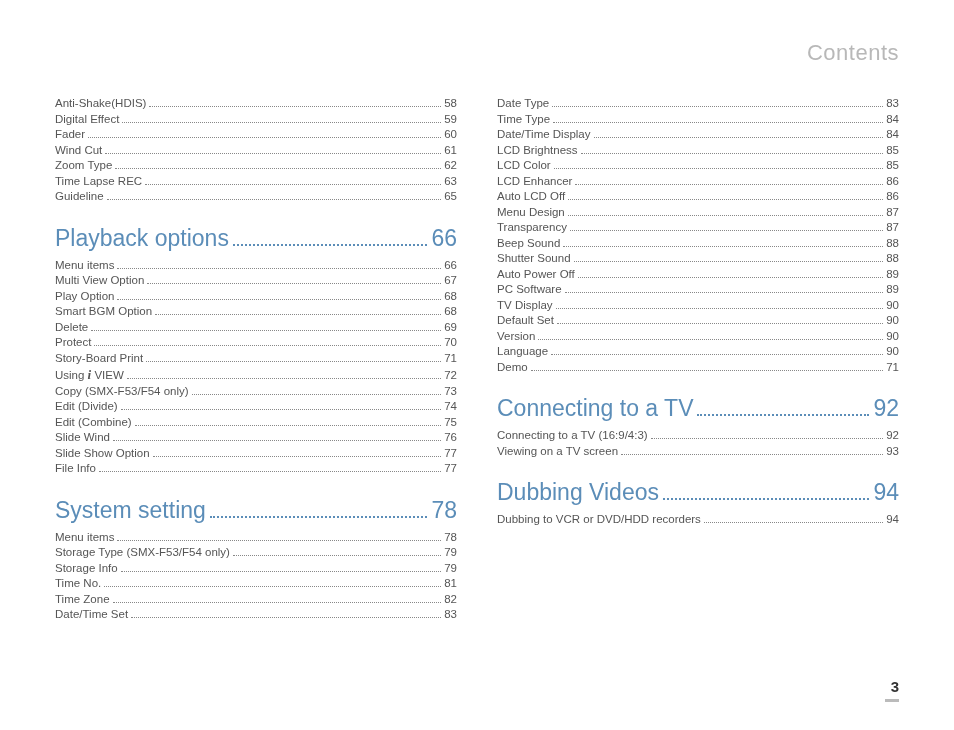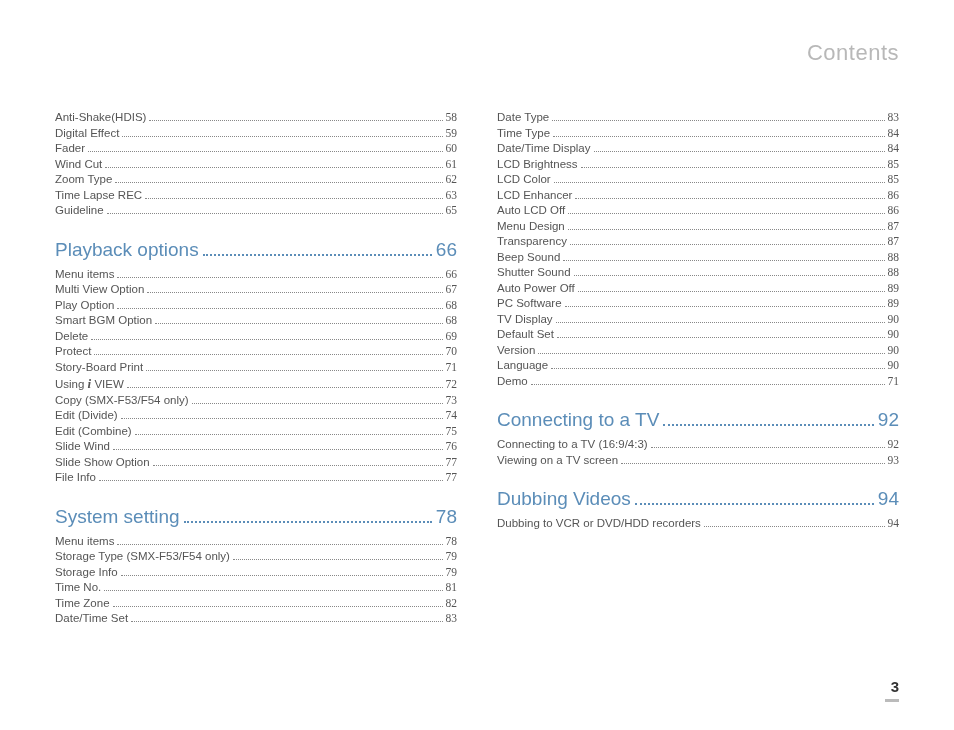--- a/index.html
+++ b/index.html
@@ -10,33 +10,33 @@
     font-family: Arial, Helvetica, sans-serif;
     position: relative;
     padding: 40px 55px 40px 55px;
   }
   .header {
     text-align: right;
     font-size: 22px;
     color: #b8b8b8;
     font-weight: 300;
     letter-spacing: 0.5px;
-    margin-bottom: 44px;
+    margin-bottom: 30px;
   }
   .columns {
     display: flex;
     gap: 40px;
   }
   .col {
     flex: 1;
   }
   .section-title {
     display: flex;
     align-items: baseline;
-    font-size: 19px;
+    font-size: 23px;
     color: #5b8db8;
     font-weight: 300;
     margin-top: 20px;
     margin-bottom: 6px;
     white-space: nowrap;
   }
   .section-title:first-child { margin-top: 0; }
   .section-title .label { flex-shrink: 0; }
   .section-title .dots {
     flex: 1;
@@ -52,21 +52,21 @@
     color: #555;
     line-height: 1.35;
     white-space: nowrap;
   }
   .entry .label { flex-shrink: 0; }
   .entry .dots {
     flex: 1;
     border-bottom: 1.5px dotted #888;
     margin: 0 3px 2px 3px;
   }
-  .entry .page { flex-shrink: 0; font-family: Liberation Serif, serif; }
+  .entry .page { flex-shrink: 0; }
   .page-num {
     position: absolute;
     bottom: 35px;
     right: 55px;
     font-size: 15px;
     font-weight: bold;
     color: #333;
   }
   .page-num-line {
     position: absolute;

